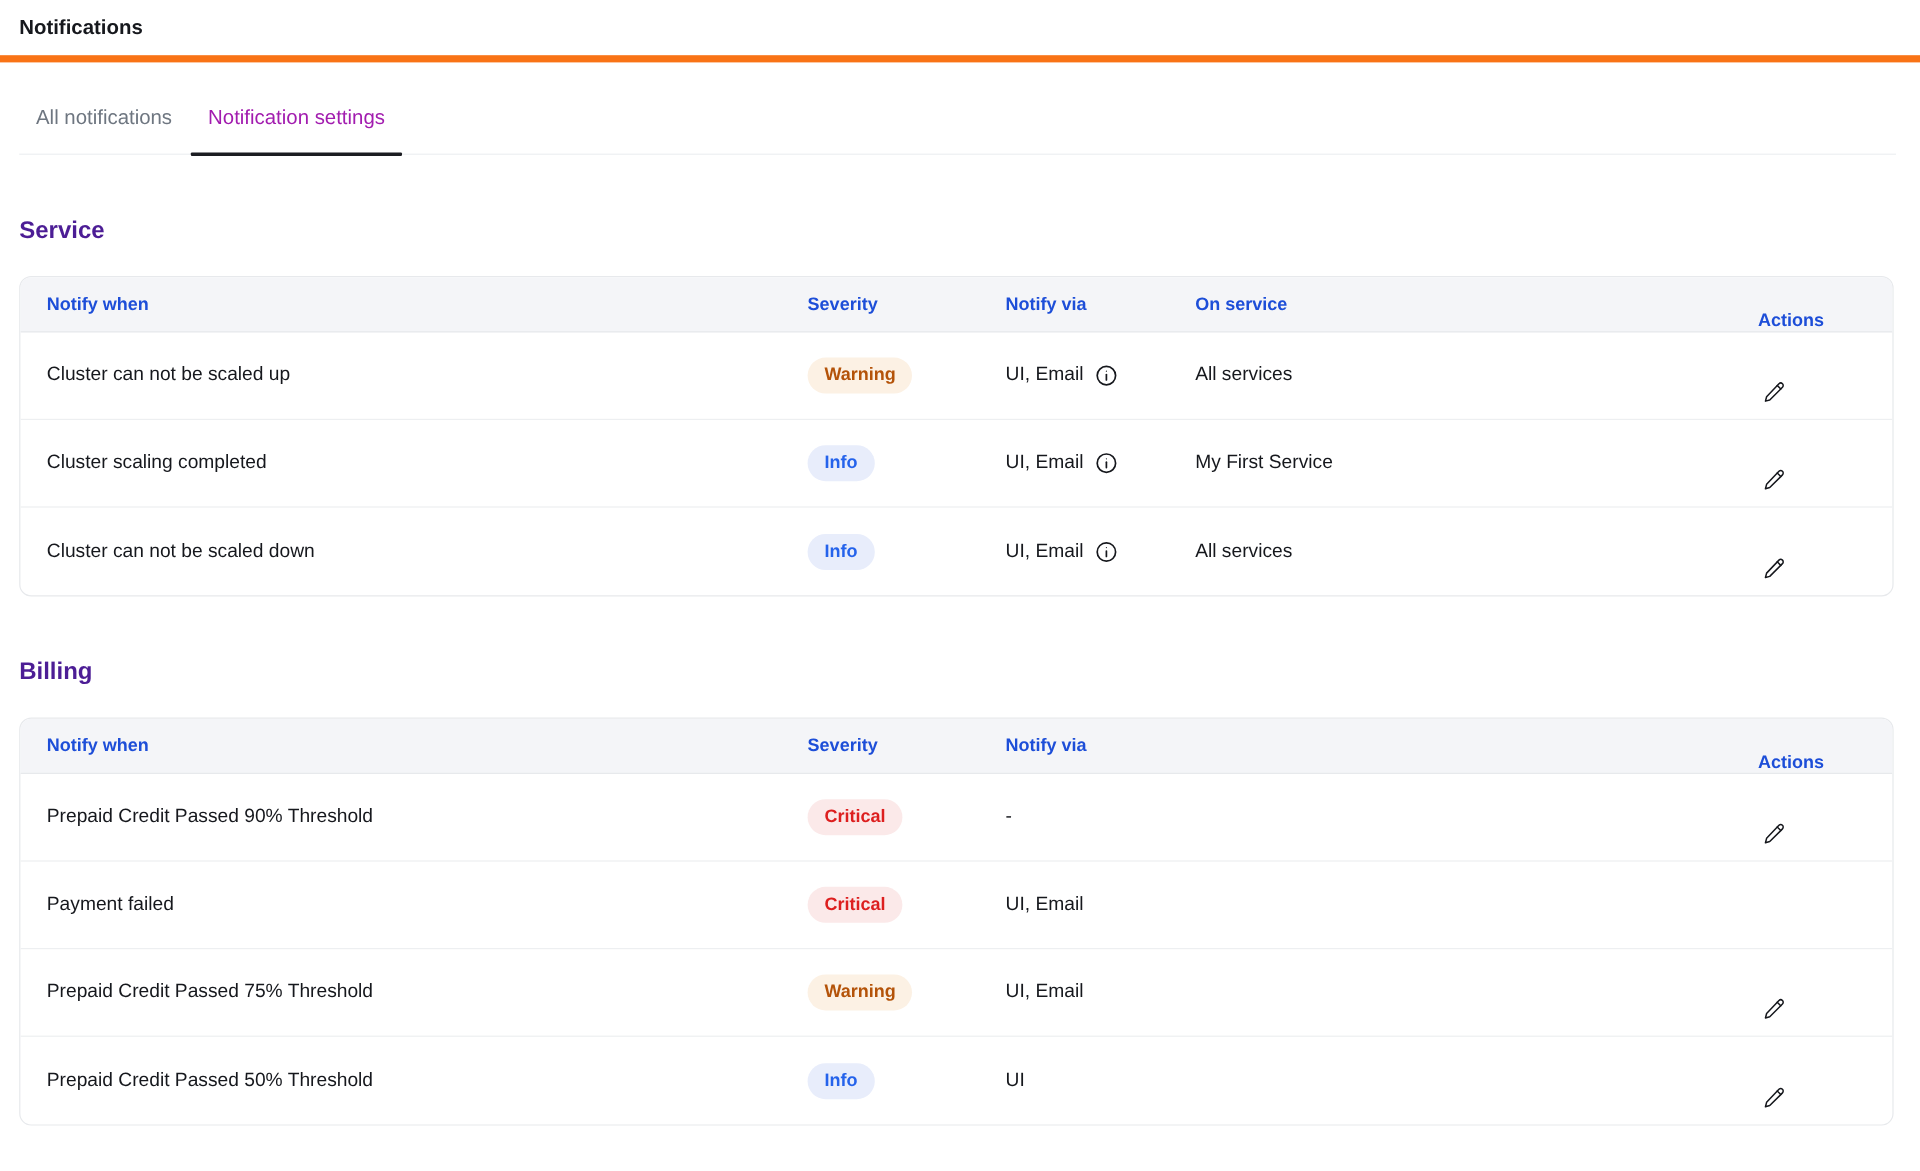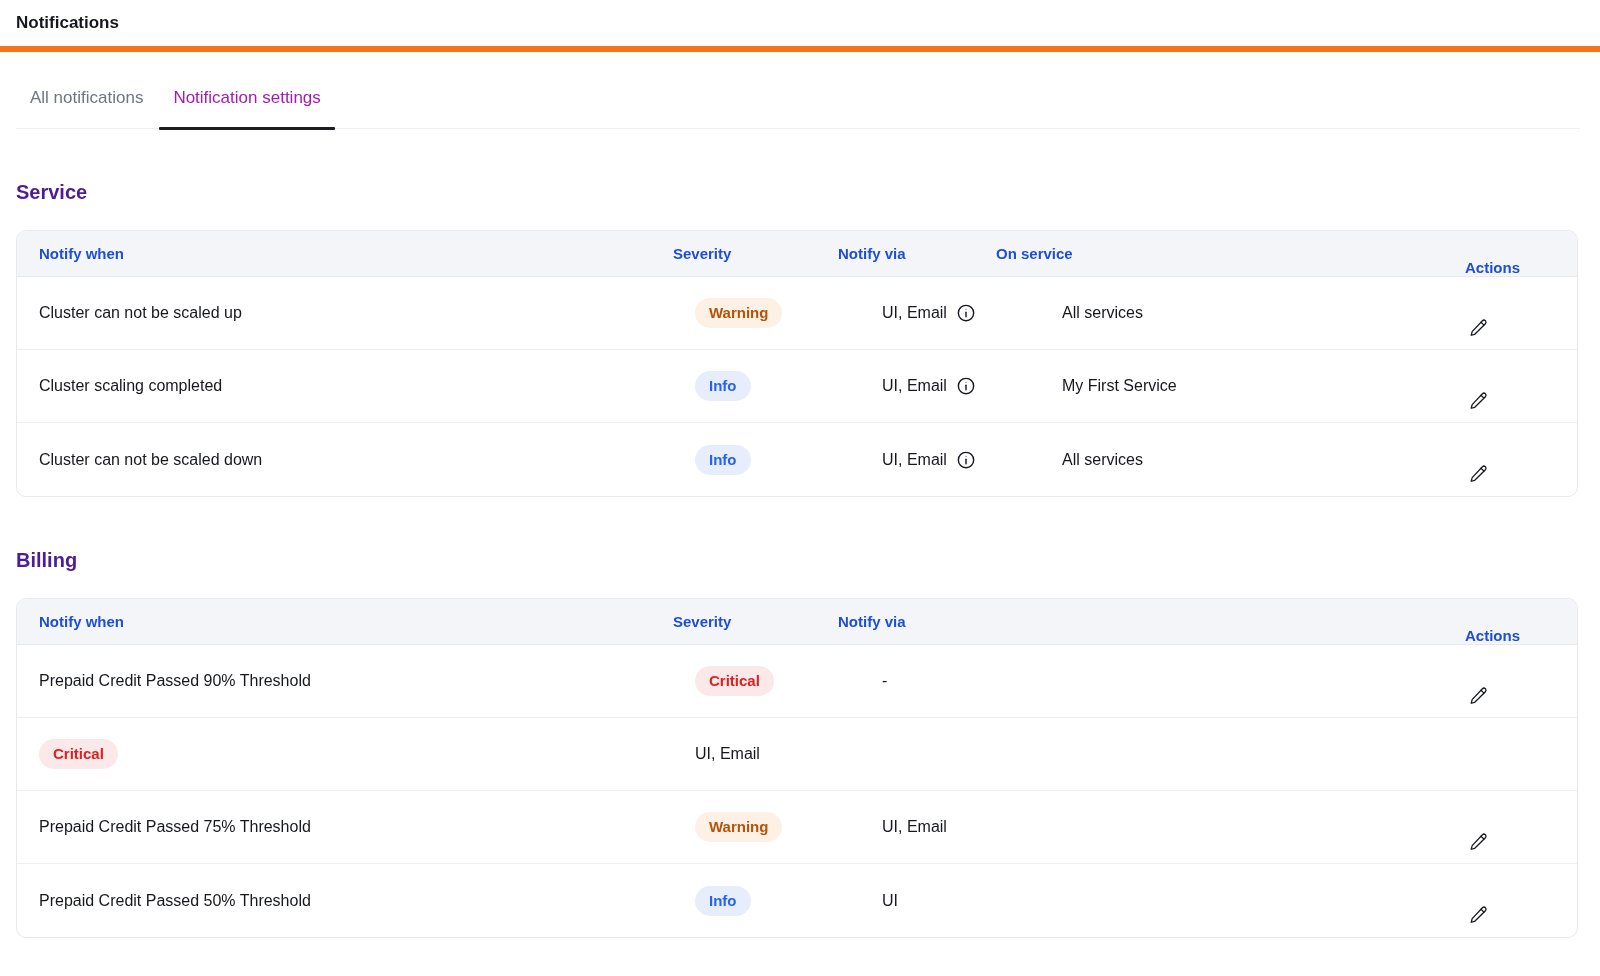--- a/index.html
+++ b/index.html
@@ -70,21 +70,20 @@
     display: grid;
     align-items: center;
     padding: 0 22px;
   }
   .trow {
     height: 73px;
     display: grid;
     align-items: center;
     padding: 0 22px;
     border-bottom: 1px solid #EDEFF1;
-    gap: 22px;
   }
   .trow:last-child { border-bottom: none; }
   .cols-5 { grid-template-columns: 634px 165px 158px 1fr 90px; }
   .cols-4 { grid-template-columns: 634px 165px 1fr 90px; }
 
   .th {
     font-size: 15px;
     font-weight: 600;
     color: #1d4ed8;
   }
@@ -217,20 +216,21 @@
             <span>-</span>
           </div>
           <div class="td td-actions"><button class="edit-btn">
               <svg width="19" height="19" viewBox="0 0 24 24" fill="none" stroke="#16181D" stroke-width="1.6" stroke-linejoin="round" stroke-linecap="round">
                 <path d="M17 3.5a2.6 2.6 0 0 1 3.7 3.7L7.3 20.6 2.8 21.8 4 17.2 17 3.5z"></path>
                 <path d="M15.2 5.3l3.7 3.7"></path>
               </svg>
             </button></div>
         </div>
         <div class="trow cols-4">
+          <div class="td">Payment failed</div>
           <div class="td"><span class="badge" style="background: rgb(251, 233, 233); color: rgb(221, 31, 31);">Critical</span></div>
           <div class="td notify-via-cell">
             <span>UI, Email</span>
           </div>
           <div class="td td-actions"></div>
         </div>
         <div class="trow cols-4">
           <div class="td">Prepaid Credit Passed 75% Threshold</div>
           <div class="td"><span class="badge" style="background: rgb(252, 241, 228); color: rgb(180, 83, 9);">Warning</span></div>
           <div class="td notify-via-cell">

